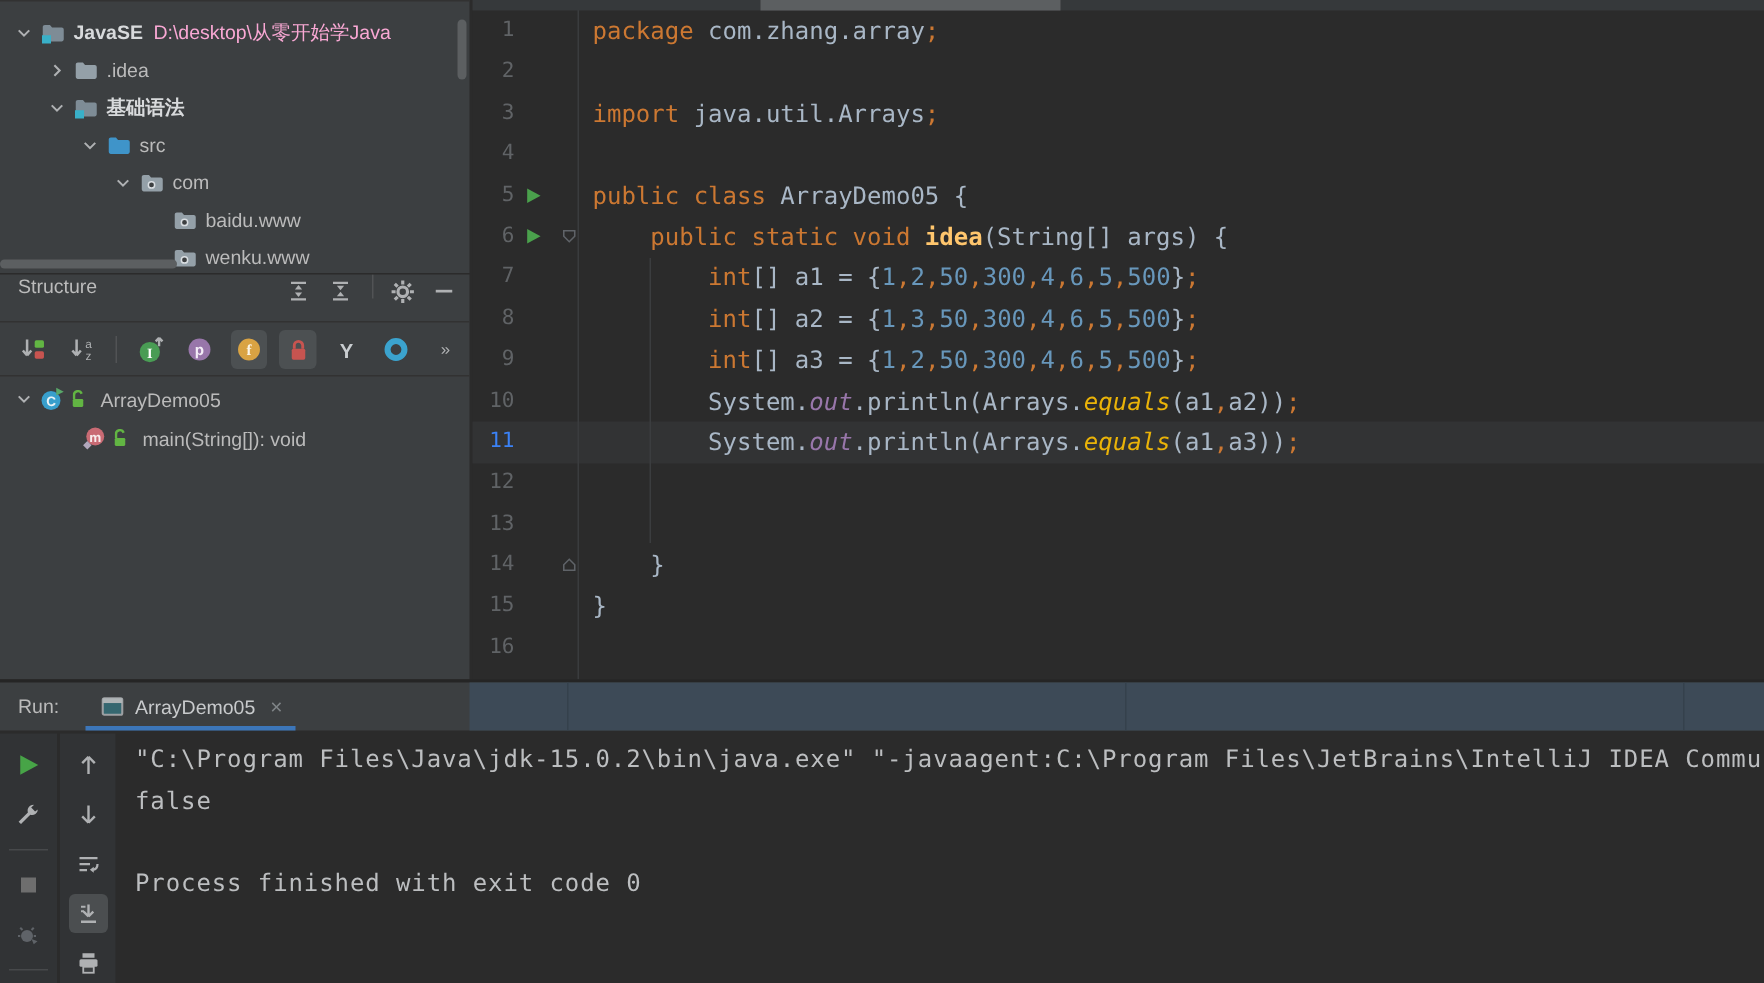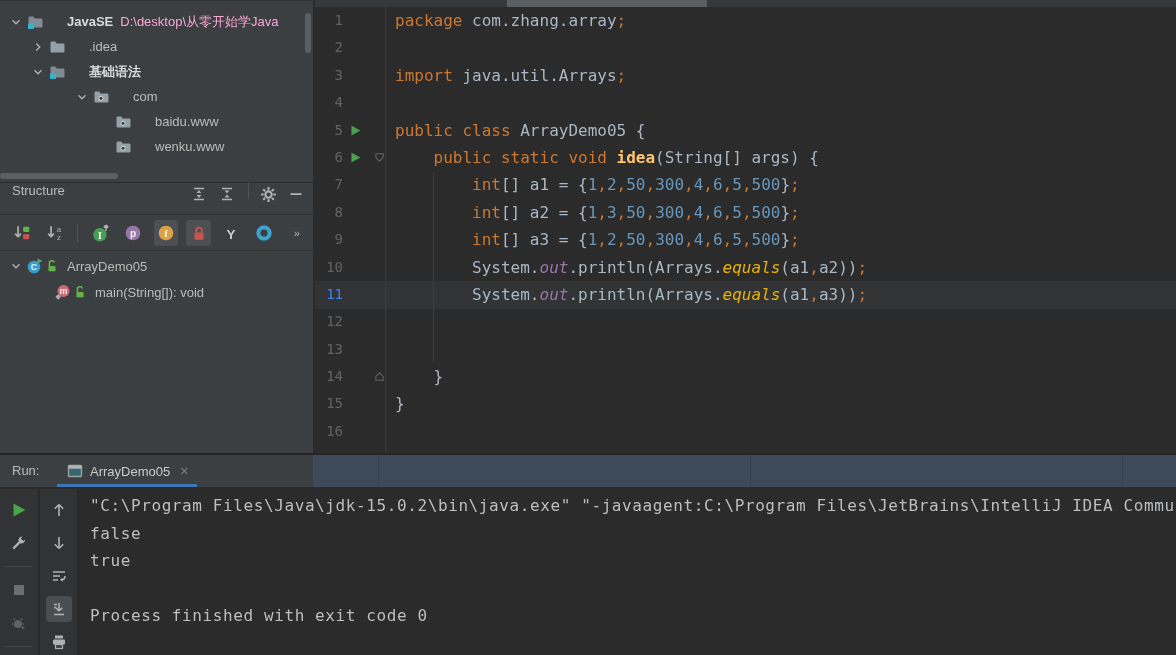--- a/index.html
+++ b/index.html
@@ -7,21 +7,21 @@
   #stage{position:absolute;inset:0;width:1176px;height:655px;background:#2B2B2B;}
 
   
   .panel{position:absolute;background:#3C3F41;overflow:hidden;}
   #project-panel{left:0;top:0;width:313px;height:181px;border-top:1px solid #323232;}
   #structure-panel{left:0;top:183px;width:313px;height:270px;}
   .tree{position:absolute;left:0;right:0;}
   .trow{display:flex;align-items:center;height:25px;white-space:nowrap;color:#BBBBBB;font-size:13px;cursor:default;}
   .trow .chev{width:16px;height:16px;flex:0 0 16px;display:inline-flex;align-items:center;justify-content:center;}
   .trow .ticon{width:16px;height:16px;flex:0 0 16px;margin-left:3px;display:inline-flex;}
-  .trow .tlabel{margin-left:24px;}
+  .trow .tlabel{margin-left:6px;}
   .trow .tlabel.bold{font-weight:bold;color:#D8DADC;}
   .trow .tpath{margin-left:7px;color:#f9a8d4;}
   .srow{height:26px;}
   .srow .lock{width:14px;height:14px;flex:0 0 14px;margin-left:2px;display:inline-flex;}
   .srow .tlabel{margin-left:8px;}
 
   
   #structure-header{position:absolute;left:0;top:0;right:0;height:31px;display:flex;border-bottom:1px solid #323232;}
   #structure-title{color:#BBBBBB;font-size:13px;margin-left:12px;flex:1;}
   .hicon{width:22px;height:22px;display:inline-flex;align-items:center;justify-content:center;margin-right:6px;}
@@ -125,20 +125,33 @@
             </svg>
           </span>
           <span class="ticon">
             <svg width="16" height="16" viewBox="0 0 16 16">
               <path d="M1.5 4c0-.8.6-1.4 1.4-1.4h3.4l1.4 1.8h6.4c.8 0 1.4.6 1.4 1.4v6.4c0 .8-.6 1.4-1.4 1.4H2.9c-.8 0-1.4-.6-1.4-1.4z" fill="#7E8C96"></path>
               <rect x="1" y="9.5" width="6" height="5.5" fill="#39B0C8"></rect>
             </svg>
           </span>
           <span class="tlabel bold">基础语法</span>
         </div>
+        <div class="trow" style="margin-left: 52px;">
+          <span class="chev">
+            <svg width="14" height="14" viewBox="0 0 16 16">
+              <path d="M4 6l4 4 4-4" stroke="#AFB1B3" stroke-width="1.6" fill="none"></path>
+            </svg>
+          </span>
+          <span class="ticon">
+            <svg width="16" height="16" viewBox="0 0 16 16">
+              <path d="M1.5 4c0-.8.6-1.4 1.4-1.4h3.4l1.4 1.8h6.4c.8 0 1.4.6 1.4 1.4v6.4c0 .8-.6 1.4-1.4 1.4H2.9c-.8 0-1.4-.6-1.4-1.4z" fill="#3F94C9"></path>
+            </svg>
+          </span>
+          <span class="tlabel">src</span>
+        </div>
         <div class="trow" style="margin-left: 74px;">
           <span class="chev">
             <svg width="14" height="14" viewBox="0 0 16 16">
               <path d="M4 6l4 4 4-4" stroke="#AFB1B3" stroke-width="1.6" fill="none"></path>
             </svg>
           </span>
           <span class="ticon">
             <svg width="16" height="16" viewBox="0 0 16 16">
               <path d="M1.5 4c0-.8.6-1.4 1.4-1.4h3.4l1.4 1.8h6.4c.8 0 1.4.6 1.4 1.4v6.4c0 .8-.6 1.4-1.4 1.4H2.9c-.8 0-1.4-.6-1.4-1.4z" fill="#94A0A8"></path>
               <circle cx="8" cy="9.3" r="2.1" fill="#3C3F41" stroke="#D9DEE2" stroke-width="1"></circle>
@@ -472,19 +485,18 @@
           <svg width="16" height="16" viewBox="0 0 16 16">
             <rect x="4" y="1.5" width="8" height="3" fill="#AFB1B3"></rect>
             <rect x="2" y="5.5" width="12" height="5" rx="1" fill="#AFB1B3"></rect>
             <rect x="4.5" y="10.5" width="7" height="4" fill="#3C3F41" stroke="#AFB1B3" stroke-width="1.2"></rect>
           </svg>
         </span>
       </div>
     <div id="console">
         <div class="cline">"C:\Program Files\Java\jdk-15.0.2\bin\java.exe" "-javaagent:C:\Program Files\JetBrains\IntelliJ IDEA Communit</div>
         <div class="cline">false</div>
-        <div class="cline">true</div>
         <div class="cline"></div>
         <div class="cline">Process finished with exit code 0</div>
       </div>
   </div>
 
 </div>
 
 </body></html>

